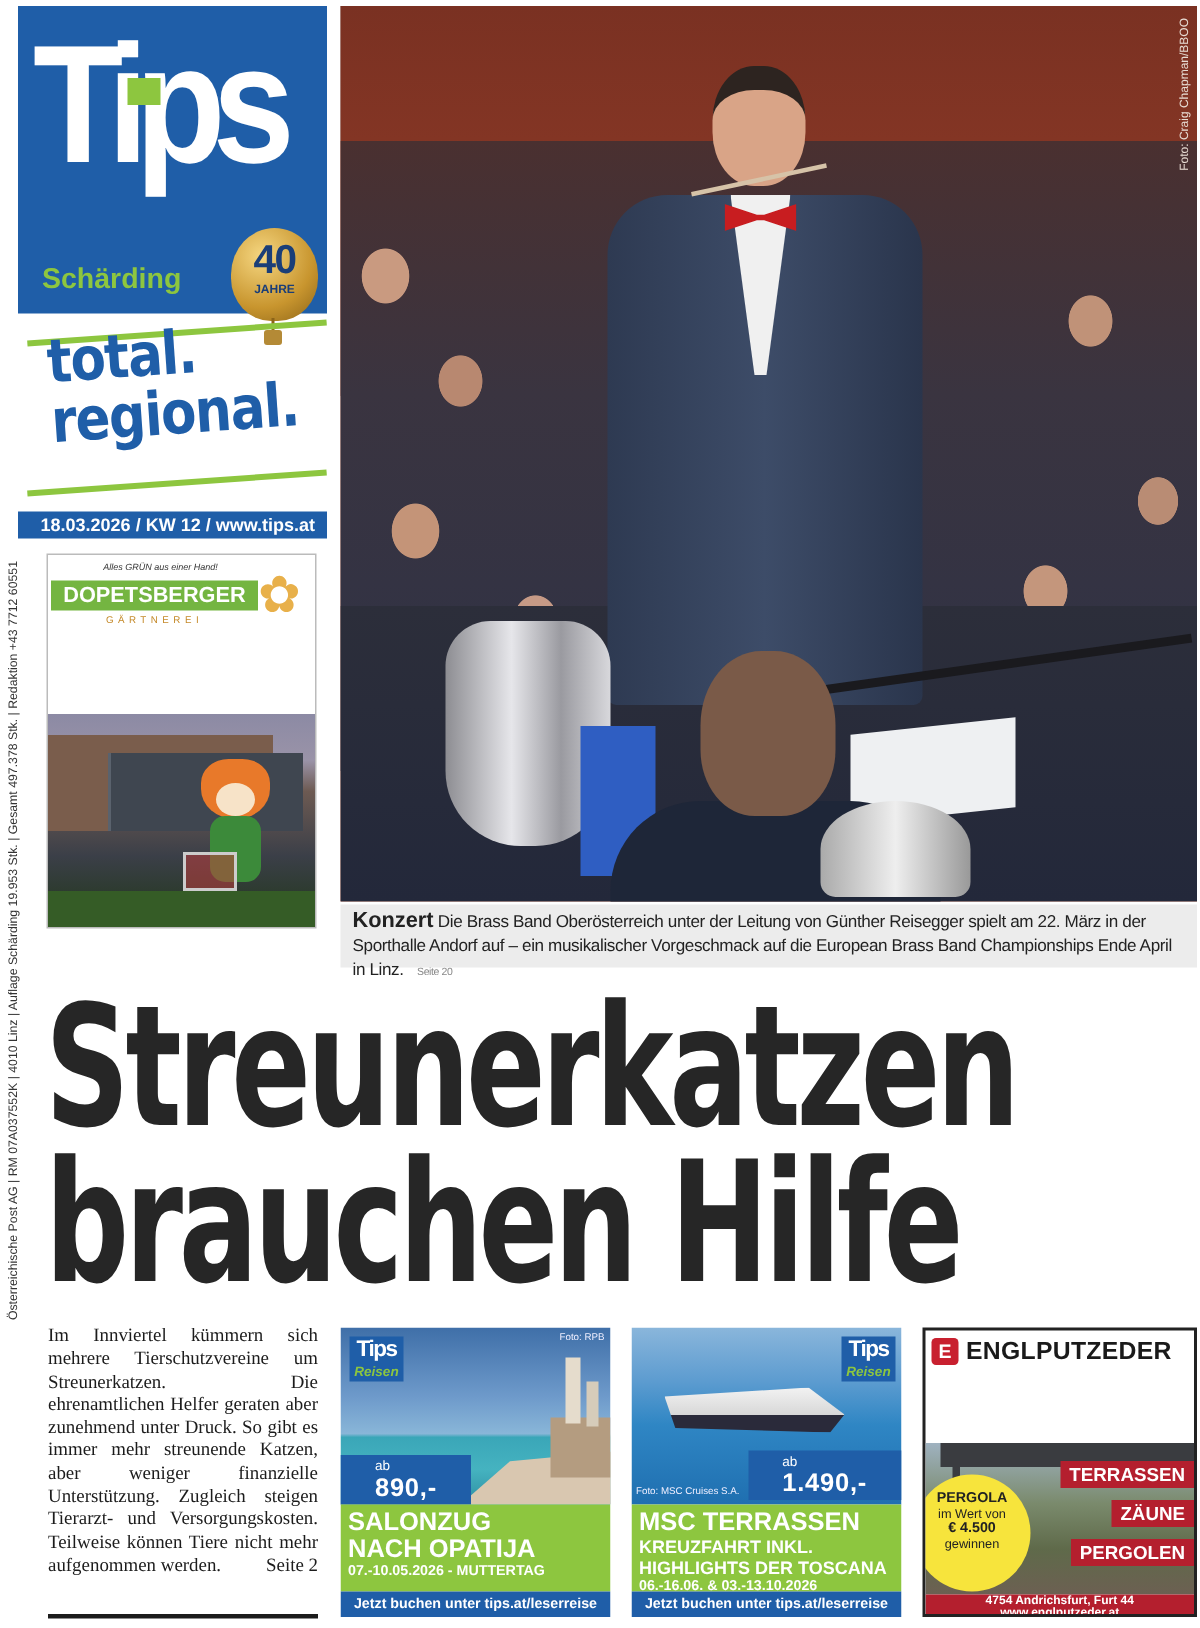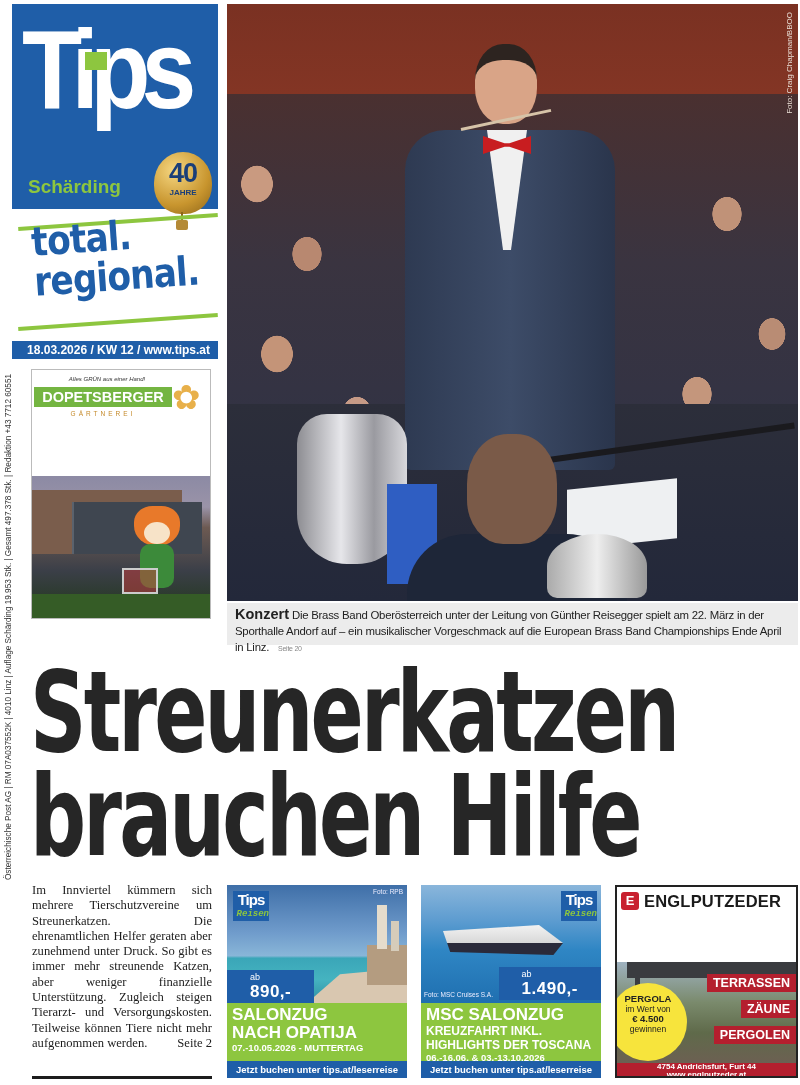--- a/index.html
+++ b/index.html
@@ -85,21 +85,21 @@
 
   
   .lead { position: absolute; left: 32px; top: 883px; width: 180px; font-family: "Liberation Serif", serif; font-size: 12.6px; line-height: 15.3px; text-align: justify; color: #1c1c1c; hyphens: auto; }
   .lead .seite { float: right; }
   .lead-rule { position: absolute; left: 32px; top: 1076px; width: 180px; height: 3px; background: #1c1c1c; }
 
   
   .travel { position: absolute; top: 885px; width: 180px; height: 193px; overflow: hidden; background: #fff; }
   .travel .photo { position: absolute; left: 0; top: 0; width: 180px; height: 118px; }
   .travel .tips-badge { position: absolute; width: 36px; height: 30px; background: #1f5ea8; color: #fff; font-weight: 700; font-size: 15px; line-height: 18px; text-align: center; letter-spacing: -1px; }
-  .travel .tips-badge i { display: block; font-size: 9px; line-height: 10px; color: #8dc63f; font-family: Liberation Mono, monospace; letter-spacing: 0; text-align: right; }
+  .travel .tips-badge i { display: block; font-size: 9px; line-height: 10px; color: #8dc63f; font-family: Liberation Sans, sans-serif; letter-spacing: 0; }
   .travel .credit { position: absolute; font-size: 6.5px; color: #eef; }
   .travel .price { position: absolute; background: #1f5ea8; color: #fff; padding: 2px 23px; }
   .travel .price small { display: block; font-size: 9px; line-height: 11px; }
   .travel .price b { display: block; font-size: 17px; line-height: 18px; letter-spacing: 0.5px; }
   .travel .green { position: absolute; left: 0; top: 118px; width: 180px; height: 58px; background: #8dc63f; color: #fff; padding: 3px 5px 0 5px; }
   .travel .t1 { font-weight: 700; font-size: 17px; line-height: 18px; }
   .travel .t2 { font-weight: 700; font-size: 12px; line-height: 14px; }
   .travel .dates { font-weight: 700; font-size: 9.5px; line-height: 12px; }
   .travel .cta { position: absolute; left: 0; top: 176px; width: 180px; height: 17px; background: #1f5ea8; color: #fff; font-size: 9.5px; font-weight: 700; line-height: 17px; text-align: center; }
 
@@ -249,21 +249,21 @@
   <div class="tips-badge" style="left:140px; top:6px;">
     <span>Tips</span>
     <i>Reisen</i>
   </div>
   <div class="credit" style="left:3px; top:106px;">Foto: MSC Cruises S.A.</div>
   <div class="price" style="right:0; top:82px;">
     <small>ab</small>
     <b>1.490,-</b>
   </div>
   <div class="green">
-    <div class="t1">MSC SALONZUG</div>
+    <div class="t1">MSC TERRASSEN</div>
     <div class="t2">KREUZFAHRT INKL.</div>
     <div class="t2">HIGHLIGHTS DER TOSCANA</div>
     <div class="dates">06.-16.06. &amp; 03.-13.10.2026</div>
   </div>
   <div class="cta">Jetzt buchen unter tips.at/leserreise</div>
 </div>
 
 <div class="ad-engl">
   <div class="brand">
     <div class="e-icon">E</div>

